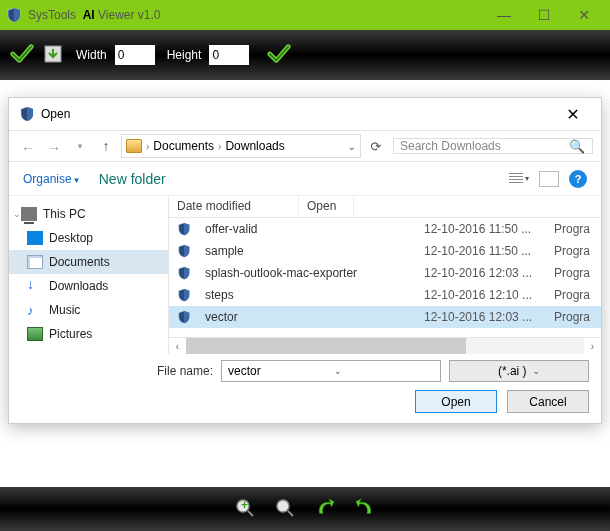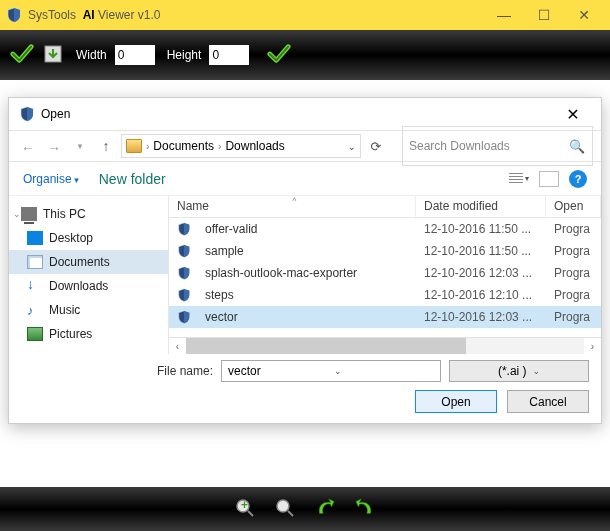--- a/index.html
+++ b/index.html
@@ -1,19 +1,19 @@
 <!DOCTYPE html>
 <html><head>
 <meta charset="utf-8">
 <style>
 * { box-sizing: border-box; margin: 0; padding: 0; font-family: "Segoe UI", Tahoma, sans-serif; font-size: 12px; }
 body { width: 610px; height: 531px; background: #fff; overflow: hidden; }
 
 
-.titlebar { height: 30px; background: #fde047; display: flex; align-items: center; padding: 0 6px; }
+.titlebar { height: 30px; background: #84cc16; display: flex; align-items: center; padding: 0 6px; }
 .titlebar .logo { width: 16px; height: 16px; margin-right: 6px; }
 .titlebar .title { flex: 1; color: #555; font-size: 12px; }
 .titlebar .title b { color: #000; font-weight: 600; }
 .titlebar .wbtn { width: 40px; height: 30px; display:flex; align-items:center; justify-content:center; color:#555; font-size:14px;}
 
 
 .toolbar { height: 50px; background: linear-gradient(#3a3a3a,#000,#3a3a3a); display:flex; align-items:center; padding:0 10px; gap:8px; color:#fff;}
 .toolbar .lbl { color:#fff; font-size:12px; margin-left:4px; }
 .toolbar input { width:40px; height:20px; background:#fff; border:none; padding:0 3px; font-size:12px;}
 .green-check svg { width:24px; height:24px; }
@@ -27,21 +27,21 @@
 
 
 .navbar { height:32px; border-top:1px solid #e4e4e4; border-bottom:1px solid #e4e4e4; display:flex; align-items:center; padding:0 8px; gap:4px; }
 .navbar .arrow { width:22px; color:#999; font-size:14px; text-align:center;}
 .navbar .up { color:#555; font-size:14px; width:22px; text-align:center;}
 .crumb { display:flex; align-items:center; height:24px; border:1px solid #ddd; flex:0 0 240px; padding:0 4px; gap:4px; font-size:12px;}
 .crumb .foldicon { width:16px; height:14px; background:linear-gradient(#ffe08a,#e0a93e); border:1px solid #c08f2a; border-radius:1px;}
 .crumb .sep { color:#777; font-size:10px;}
 .crumb .dd { margin-left:auto; color:#555; font-size:10px;}
 .refresh { width:22px; font-size:13px; color:#555; text-align:center;}
-.searchbox { flex:1; margin-left:11px; height:40px; border:1px solid #ddd; display:flex; align-items:center; padding:0 6px; color:#888;}
+.searchbox { flex:1; margin-left:2px; height:16px; border:1px solid #ddd; display:flex; align-items:center; padding:0 6px; color:#888;}
 .searchbox input { border:none; outline:none; flex:1; font-size:12px; color:#333; background:transparent;}
 .searchbox input::placeholder { color:#888;}
 .searchbox .mag { color:#777; font-size:13px;}
 
 
 .cmdbar { height:34px; display:flex; align-items:center; padding:0 14px; gap:20px; border-bottom:1px solid #eee;text-align:center;}
 .cmdbar .org { color:#1467c5; font-size:12px;}
 .cmdbar .org::after { content:" ▾"; font-size:9px; color:#1467c5;}
 .cmdbar .newf { color:#0f766e; font-size:14px;}
 .cmdbar .right { margin-left:auto; display:flex; align-items:center; gap:10px;}
@@ -222,21 +222,20 @@
           <span class="ic ic-music"></span>
           <span>Music</span>
         </div>
         <div class="item">
           <span class="ic ic-pic"></span>
           <span>Pictures</span>
         </div>
       </div>
     <div class="files">
       <div class="fhead" style="position:relative">
-        <div class="col-name" style="position:relative"><span>Name</span><span class="sortmark">˄</span></div>
         <div class="col-date">Date modified</div>
         <div class="col-type">Open</div>
       </div>
       <div class="flist" id="flist">
           <div class="frow">
             <div class="c c-name">
               <svg class="shieldsm" viewBox="0 0 16 16">
                 <use href="#shield"></use>
               </svg>
               <span>offer-valid</span>

